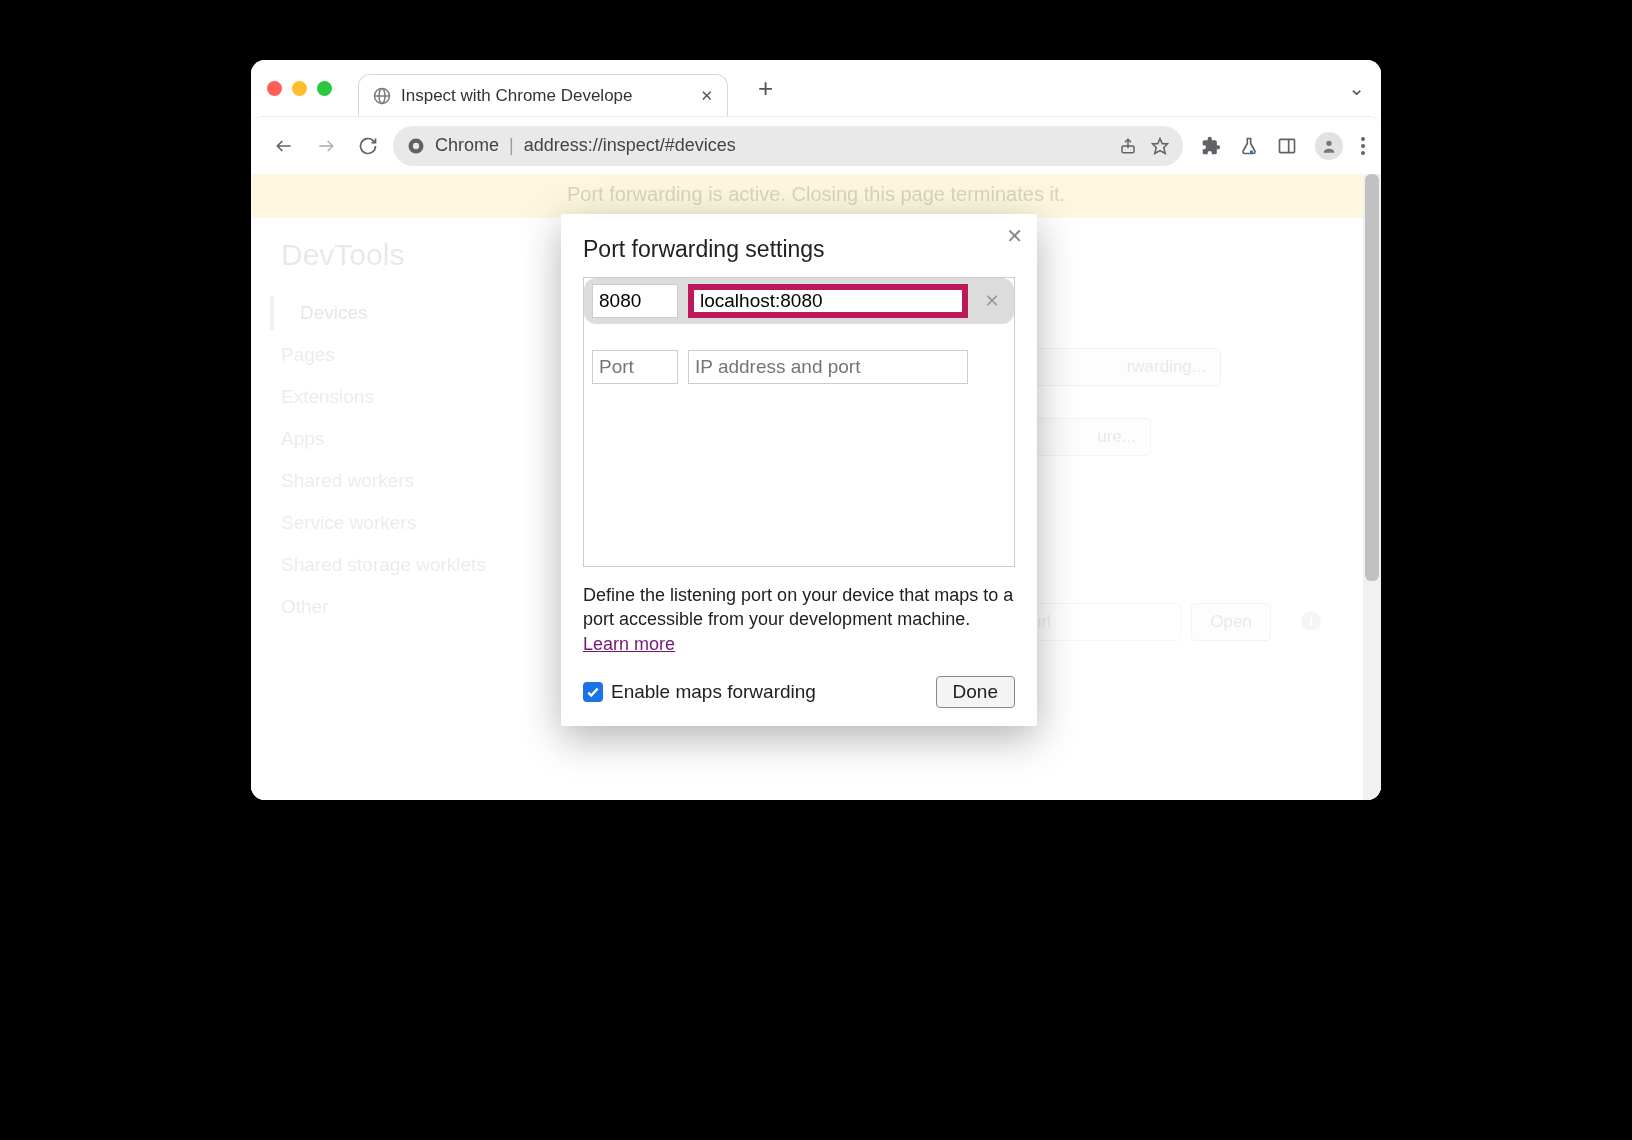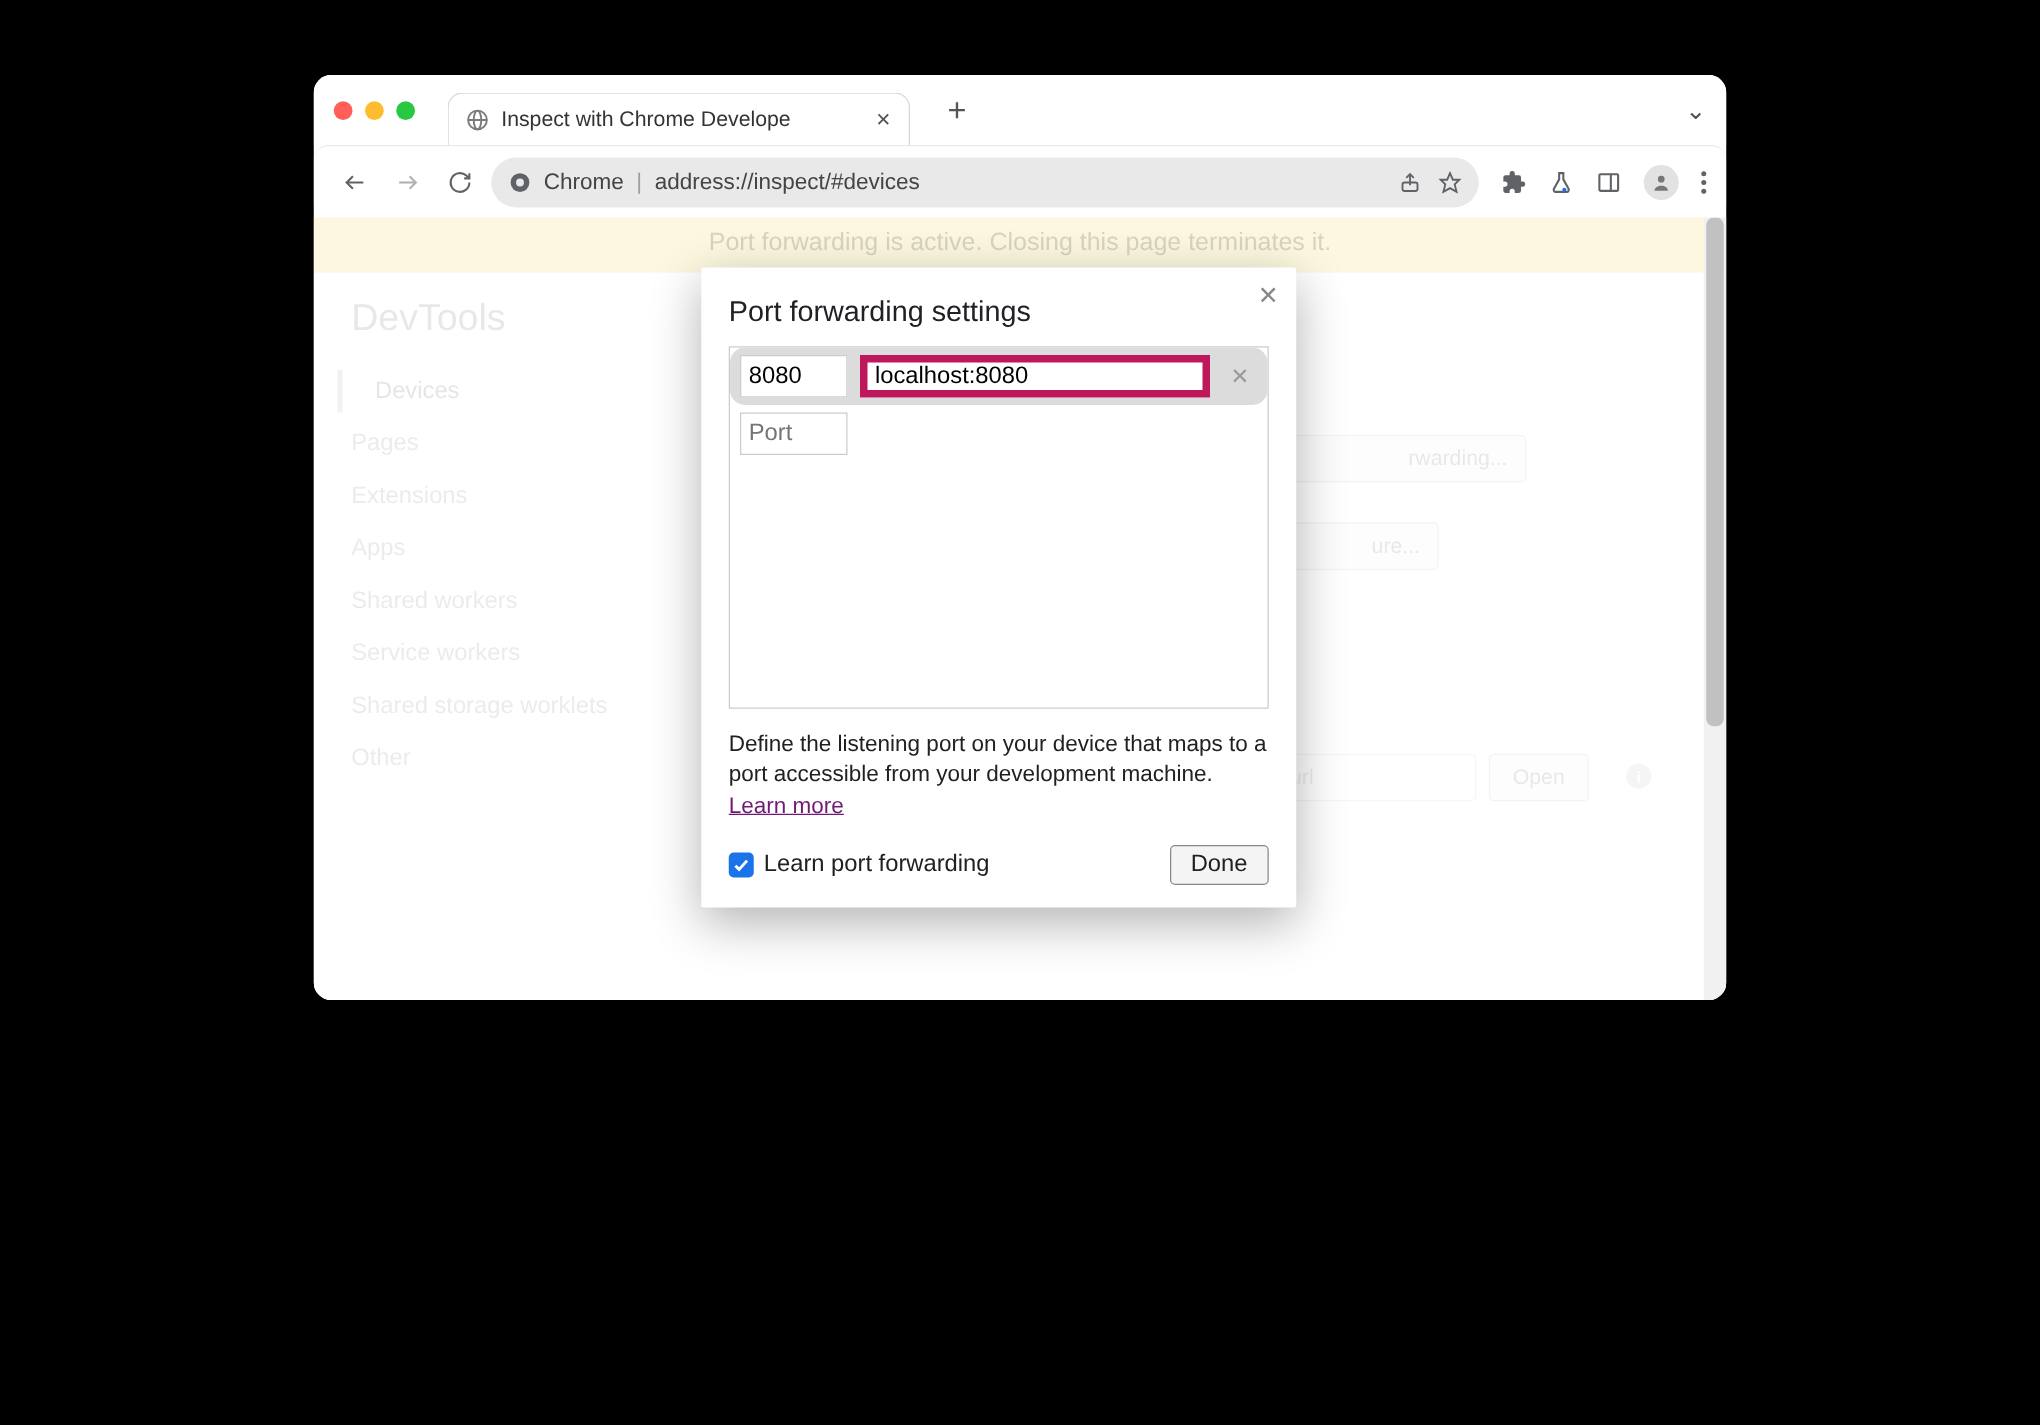--- a/index.html
+++ b/index.html
@@ -193,21 +193,21 @@
   .rule-row.filled { background:#dcdcdc; }
   .rule-row input {
     height:34px; font-size:19px;
     border:1px solid #ccc; padding:0 6px;
     background:#fff;
   }
   .rule-row.filled input.addr { border:6px solid #be185d; outline:none; }
   .port-in { width:86px; }
   .addr-in { flex:1; }
   .row-del { width:28px; text-align:center; color:#999; font-size:18px; }
-  .rule-row.empty input { color:#1d4ed8; background:#fff; }
+  .rule-row.empty input { color:#1d4ed8; background:#fff;margin-top:20px; }
   .dialog-desc { font-size:18px; color:#202124; line-height:1.35; margin-top:16px; }
   .dialog-desc a { color:#701a75; text-decoration:underline; }
   .dialog-footer { display:flex; align-items:center; margin-top:20px; }
   .cb-label { display:flex; align-items:center; gap:8px; font-size:19px; color:#202124; }
   .cb {
     width:20px; height:20px; border-radius:4px; background:#1a73e8;
     display:flex; align-items:center; justify-content:center;
   }
   .cb svg { width:14px; height:14px; }
   .done-btn {
@@ -339,34 +339,35 @@
       <span class="dialog-close">✕</span>
       <h2>Port forwarding settings</h2>
       <div class="rules-box">
         <div class="rule-row filled">
           <input class="port-in" value="8080" style="">
           <input class="addr-in addr" value="localhost:8080" style="">
           <span class="row-del">✕</span>
         </div>
         <div class="rule-row empty">
           <input class="port-in" placeholder="Port" style="">
+          <input class="addr-in" placeholder="IP address and port" style="">
           <span class="row-del" style="visibility:hidden">✕</span>
         </div>
       </div>
       <p class="dialog-desc">
         <span>Define the listening port on your device that maps to a port accessible from your development machine. </span><a href="#">Learn more</a>
       </p>
       <div class="dialog-footer">
         <label class="cb-label">
           <span class="cb">
             <svg viewBox="0 0 24 24" fill="none" stroke="#fff" stroke-width="4">
                 <polyline points="4 13 9 18 20 6"></polyline>
               </svg>
           </span>
-          <span>Learn port forwarding</span>
+          <span>Enable maps forwarding</span>
         </label>
         <button class="done-btn">Done</button>
       </div>
     </div>
 
     <div class="scrollbar-fake">
       <div class="thumb"></div>
     </div>
   </div>
 

